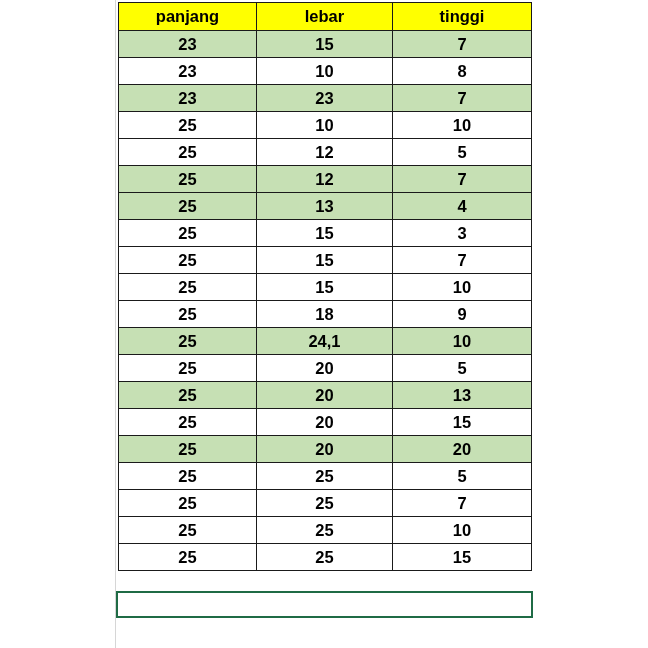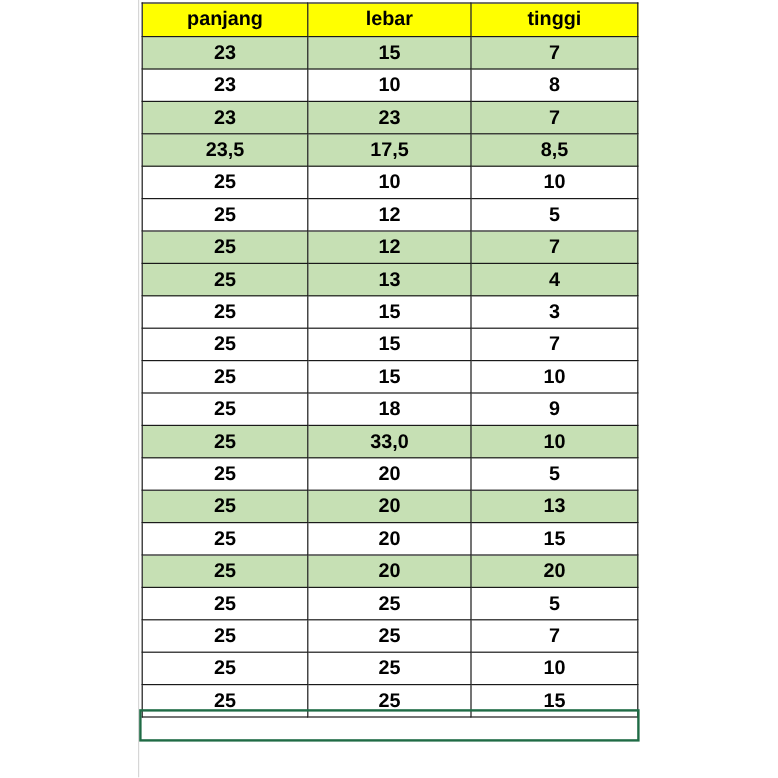--- a/index.html
+++ b/index.html
@@ -118,25 +118,20 @@
           <tr class="row-white">
             <td>23</td>
             <td>10</td>
             <td>8</td>
           </tr>
           <tr class="row-green">
             <td>23</td>
             <td>23</td>
             <td>7</td>
           </tr>
-          <tr class="row-green">
-            <td>23,5</td>
-            <td>17,5</td>
-            <td>8,5</td>
-          </tr>
           <tr class="row-white">
             <td>25</td>
             <td>10</td>
             <td>10</td>
           </tr>
           <tr class="row-white">
             <td>25</td>
             <td>12</td>
             <td>5</td>
           </tr>
@@ -165,21 +160,21 @@
             <td>15</td>
             <td>10</td>
           </tr>
           <tr class="row-white">
             <td>25</td>
             <td>18</td>
             <td>9</td>
           </tr>
           <tr class="row-green">
             <td>25</td>
-            <td>33,0</td>
+            <td>24,1</td>
             <td>10</td>
           </tr>
           <tr class="row-white">
             <td>25</td>
             <td>20</td>
             <td>5</td>
           </tr>
           <tr class="row-green">
             <td>25</td>
             <td>20</td>

